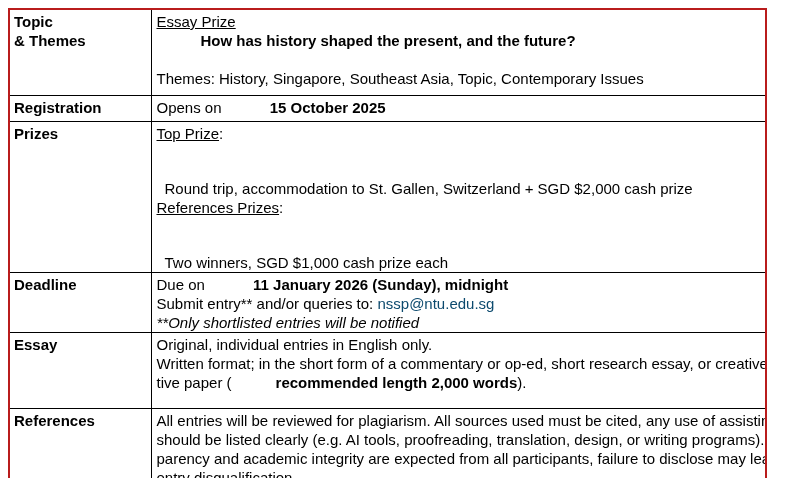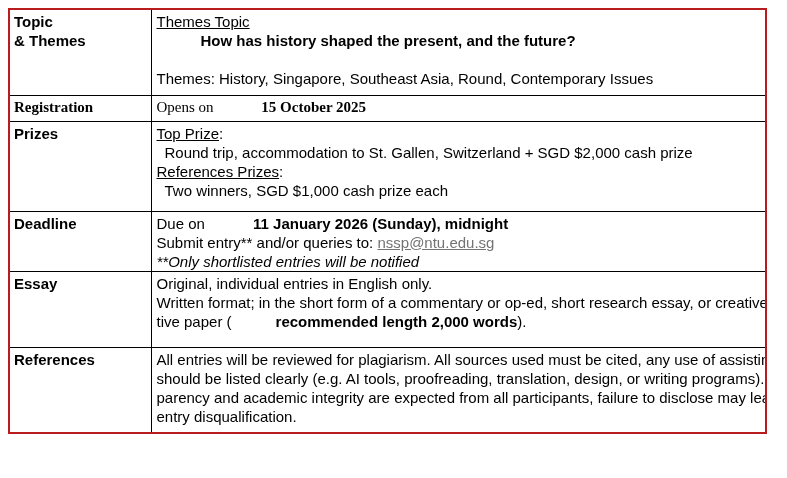--- a/index.html
+++ b/index.html
@@ -23,31 +23,30 @@
     vertical-align: top;
     overflow: hidden;
   }
   td.label { font-weight: bold; padding: 2px 2px 0 4px; }
   td.content { padding: 2px 3px 0 5px; }
   .line { line-height: 19px; min-height: 19px; white-space: nowrap; }
   .jl { text-align: justify; text-align-last: justify; }
   .b { font-weight: bold; margin-left: 44px; }
   .i { font-style: italic; }
   .ul { text-decoration: underline; }
-  .indent { padding-left: 8px; }
+  .indent { padding-left: 8px; margin-top: 36px; }
   tr.r-topic        { height: 86px; }
-  tr.r-registration { height: 26px; font-family: Liberation Serif, serif; }
+  tr.r-registration { height: 26px; }
   tr.r-eligibility  { height: 40px; }
   tr.r-prizes       { height: 90px; padding-left: 34px; }
   tr.r-deadline     { height: 58px; }
   tr.r-format       { height: 76px; }
   tr.r-references   { height: 86px; }
   a.email-link {
-    color: #737373;
-    text-decoration: underline;
+    color: #0c4a6e;
     cursor: pointer;
     text-align: right;
   }
 </style>
 </head>
 <body>
 
 <div class="page">
   <table class="tbl">
     <colgroup>
@@ -55,24 +54,24 @@
         <col>
       </colgroup>
     <tbody>
 
       <tr class="r-topic">
         <td class="label">
           <div class="line">Topic</div>
           <div class="line">&amp; Themes</div>
         </td>
         <td class="content">
-          <div class="line"><span class="ul">Themes Topic</span></div>
+          <div class="line"><span class="ul">Essay Prize</span></div>
           <div class="line b">How has history shaped the present, and the future?</div>
           <div class="line"></div>
-          <div class="line">Themes: History, Singapore, Southeast Asia, Round, Contemporary Issues</div>
+          <div class="line">Themes: History, Singapore, Southeast Asia, Topic, Contemporary Issues</div>
         </td>
       </tr>
 
       <tr class="r-registration">
         <td class="label">
           <div class="line">Registration</div>
         </td>
         <td class="content">
           <div class="line"><span>Opens on </span><span class="b">15 October 2025</span></div>
         </td>

